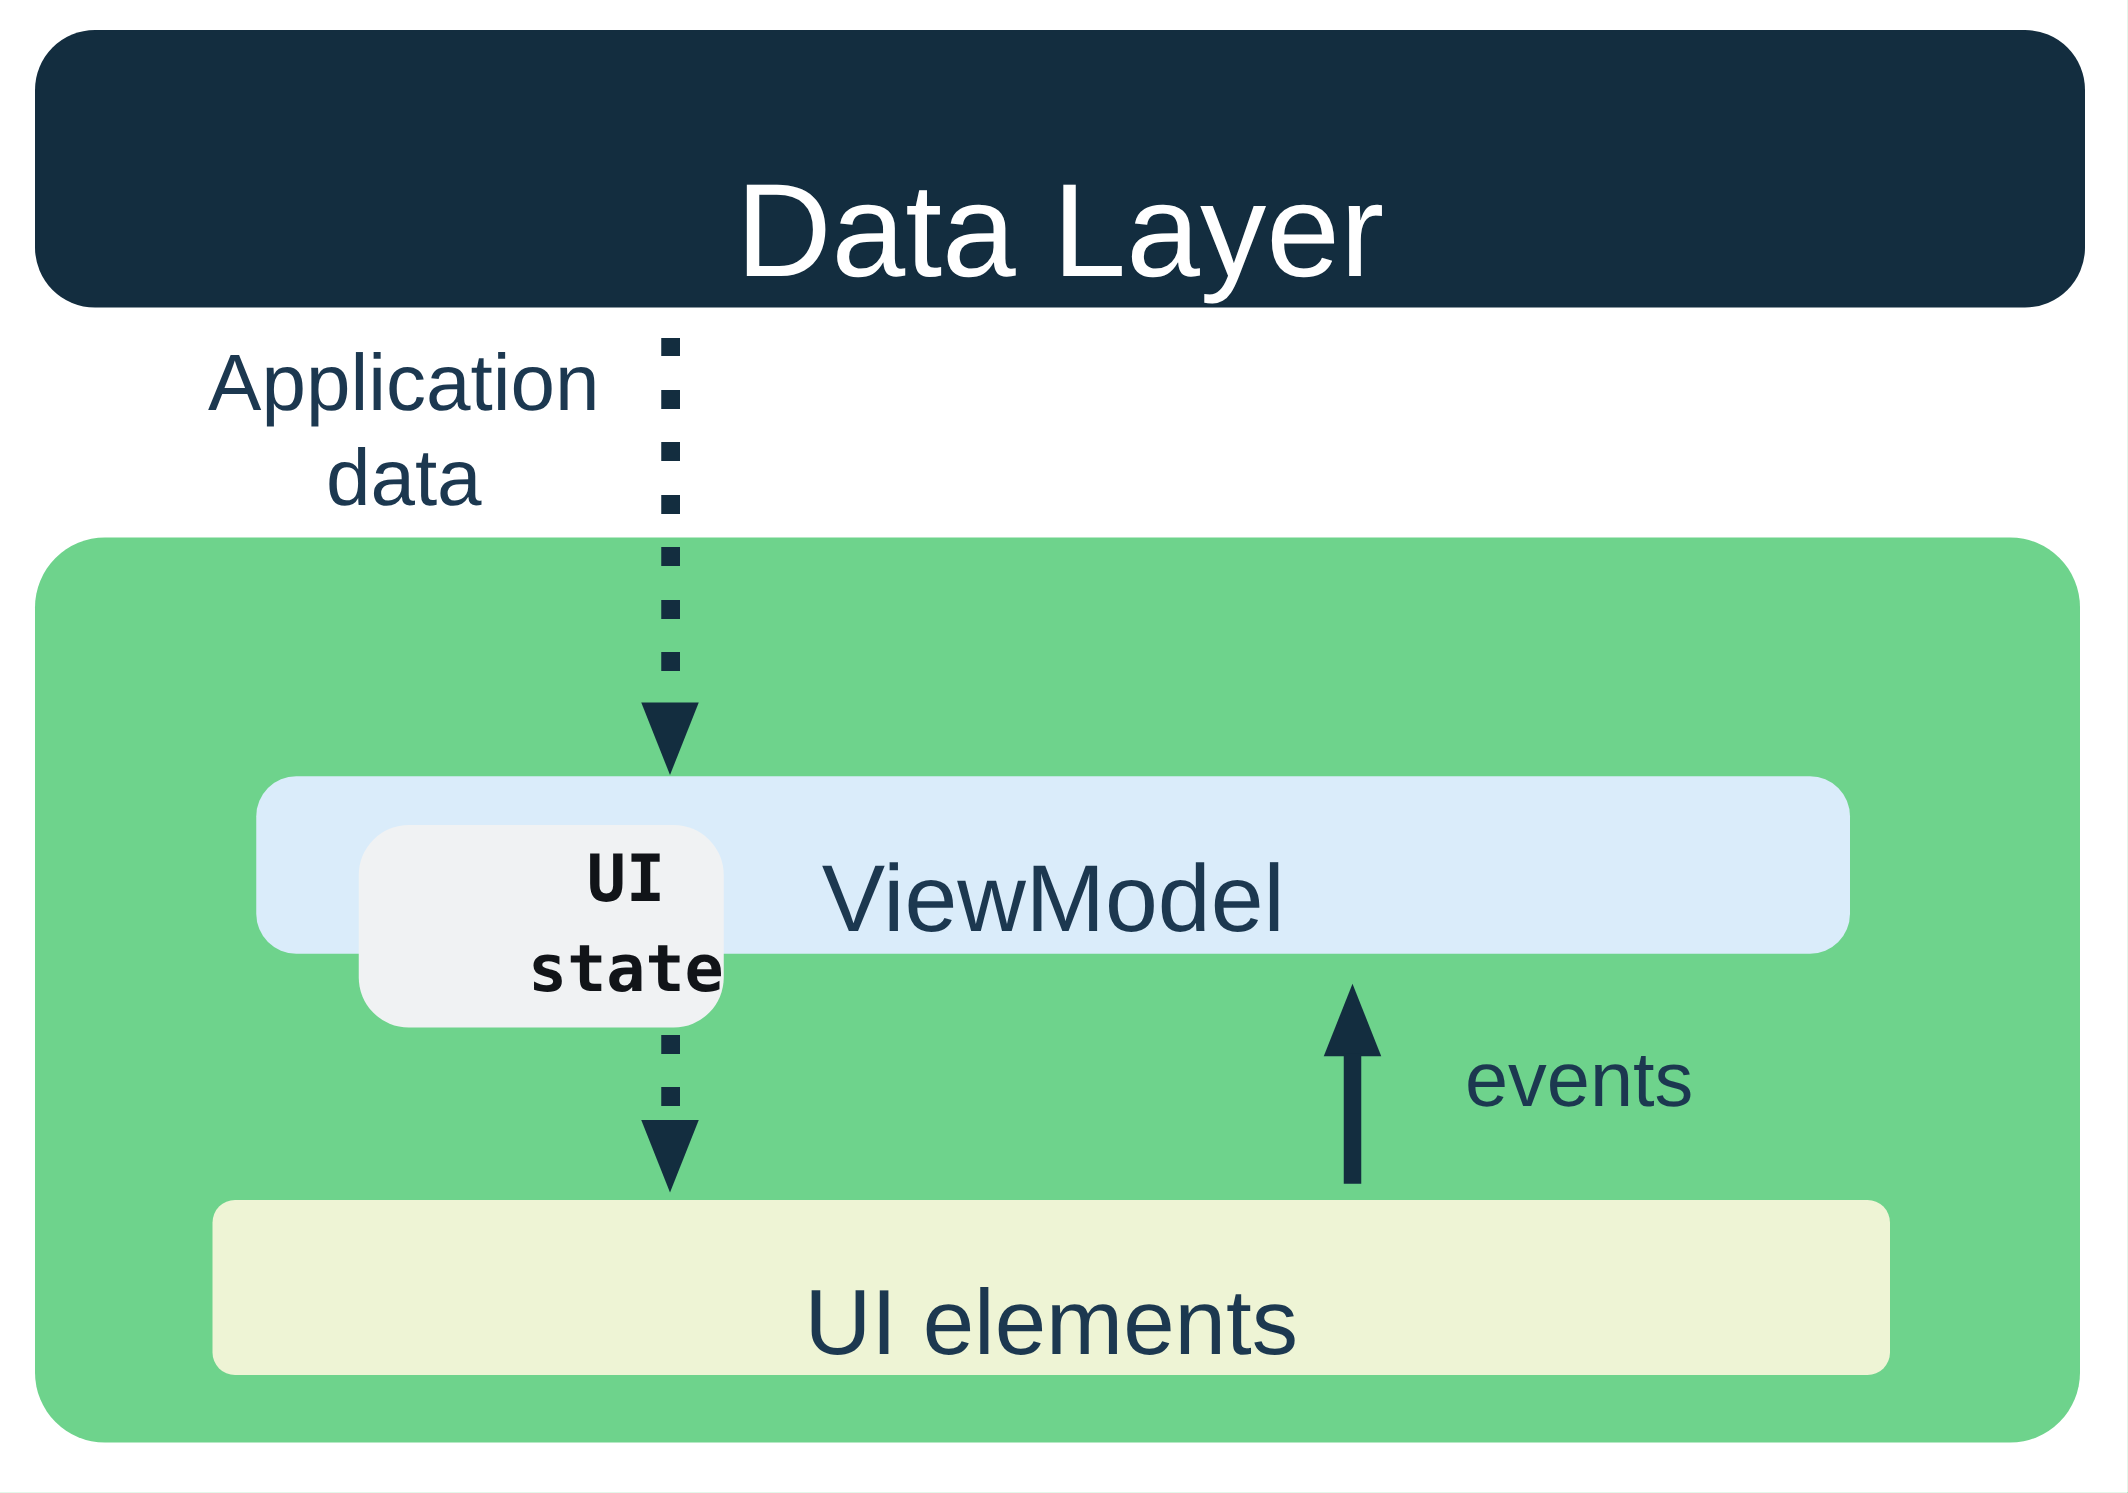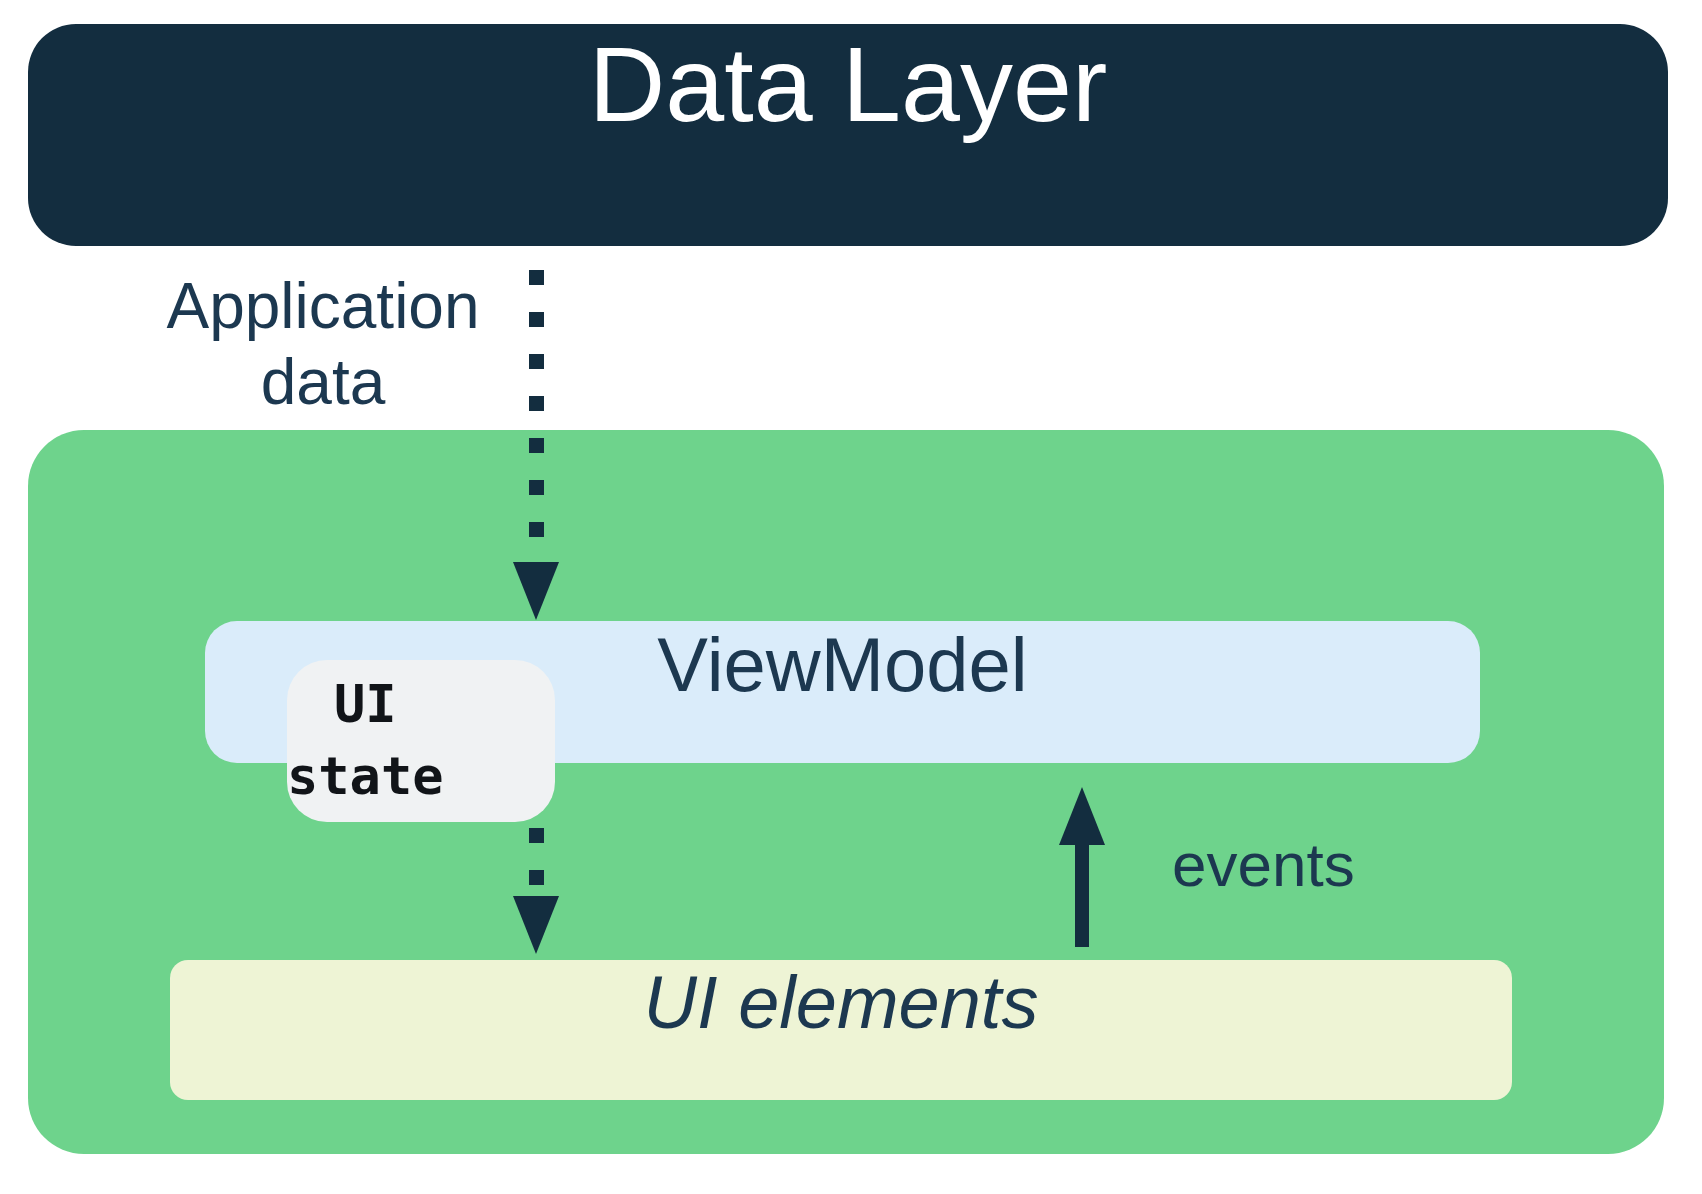--- a/index.html
+++ b/index.html
@@ -14,21 +14,21 @@
   }
   html,body{margin:0;padding:0;background:#ffffff;}
   .canvas{
     position:relative;
     width:1702px;height:1194px;
     background:#ffffff;
     overflow:hidden;
     font-family:"Liberation Sans", sans-serif;
   }
   .abs{position:absolute;}
-  .box{position:absolute;display:flex;align-items:flex-start;justify-content:center;}
+  .box{position:absolute;display:flex;align-items:flex-end;justify-content:center;}
 
   
   .data-layer{
     left:28px;top:24px;width:1640px;height:222px;
     background:var(--navy);border-radius:48px;
   }
   .layer-title{
     color:var(--white);
     font-size:106px;
     letter-spacing:0px;
@@ -55,21 +55,21 @@
     background:var(--light-blue);border-radius:32px;
   }
   .viewmodel-label{
     color:var(--navy-text);
     font-size:76px;
     white-space:nowrap;
   }
 
   
   .ui-state{
-    left:287px;top:660px;width:268px;height:162px;
+    left:287px;top:660px;width:292px;height:162px;
     background:var(--gray-pill);border-radius:40px;
     flex-direction:column;
   }
   .ui-state-label{
     color:var(--pill-text);
     font-family:"DejaVu Sans Mono","Liberation Mono",monospace;
     font-weight:700;
     font-size:52px;
     line-height:1.38;
     text-align:center;
@@ -78,21 +78,20 @@
 
   
   .ui-elements{
     left:170px;top:960px;width:1342px;height:140px;
     background:var(--cream);border-radius:18px;
   }
   .ui-elements-label{
     color:var(--navy-text);
     font-size:74px;
     white-space:nowrap;
-    font-style:italic;
   }
 
   
   .app-data-label{
     left:123px;top:268px;width:400px;
     text-align:center;
     color:var(--navy-text);
     font-size:64px;
     line-height:76px;
     white-space:pre-line;

